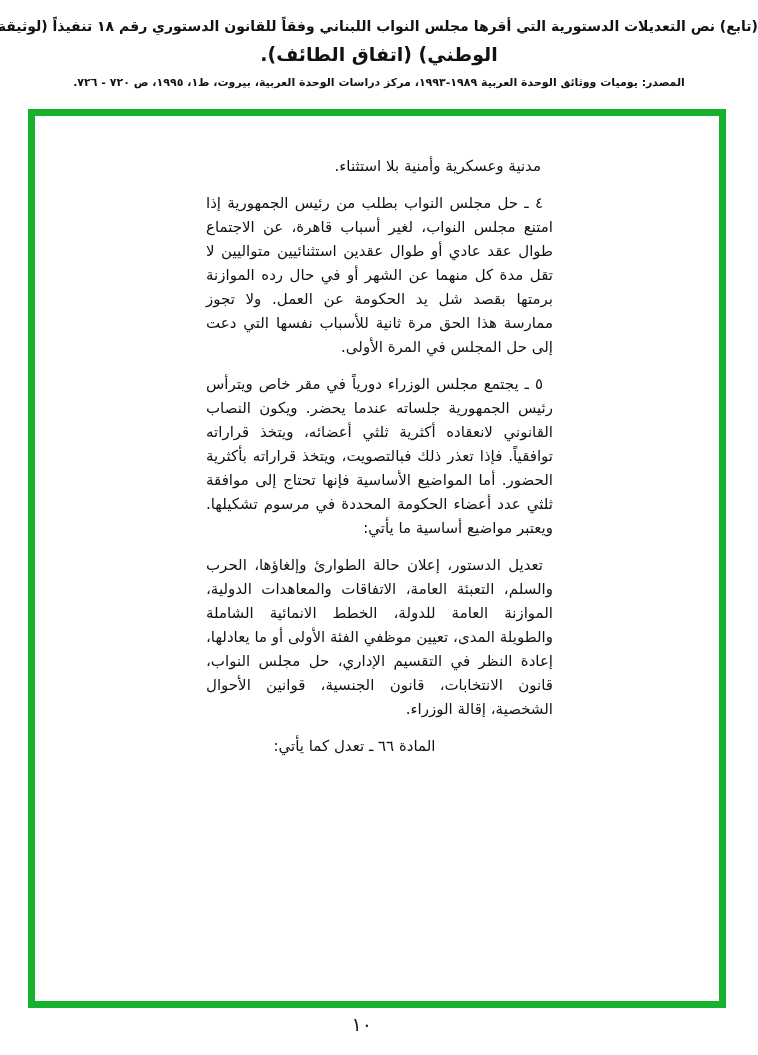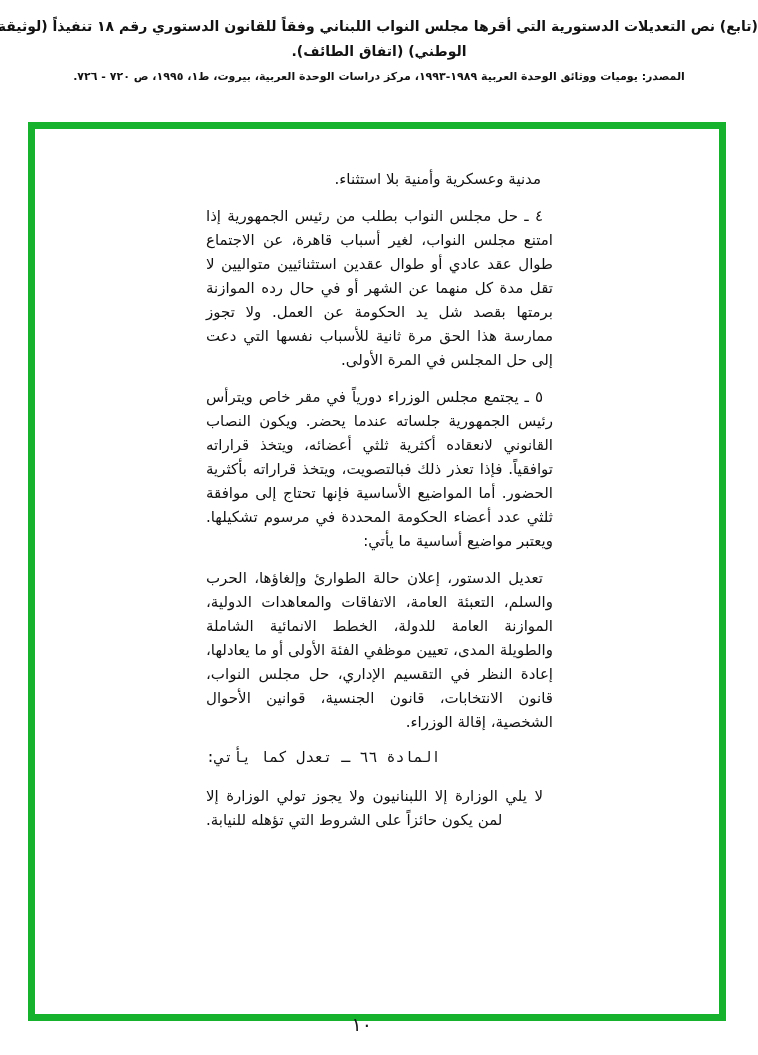--- a/index.html
+++ b/index.html
@@ -23,35 +23,35 @@
     text-align: center;
     direction: rtl;
   }
   .title-line1 {
     font-size: 14px;
     font-weight: bold;
     white-space: nowrap;
     letter-spacing: 0;
   }
   .title-line2 {
-    font-size: 14px;
+    font-size: 19px;
     font-weight: bold;
     margin-top: 9px;
   }
   .source-line {
     font-size: 11px;
     font-weight: bold;
     margin-top: 11px;
     white-space: nowrap;
   }
   
   .frame {
     position: absolute;
     left: 28px;
-    top: 122px;
+    top: 109px;
     width: 698px;
     height: 899px;
     border: 7px solid #17b22d;
     background: #ffffff;
   }
   
   .text-column {
     position: absolute;
     top: 38px;
     right: 166px;
@@ -69,24 +69,23 @@
   .p-cont {            
     text-align: right;
     text-indent: 0;
     padding-right: 12px;
   }
   .p-hang {            
     padding-right: 200px;
     text-indent: -200px;
   }
   .p-heading {         
-    text-align: left;
+    text-align: center;
     text-indent: 0;
     padding-right: 50px;
-    font-family: Liberation Mono, monospace;
   }
   .p-lastleft {        
     text-align-last: left;
   }
   
   .page-number {
     position: absolute;
     top: 1013px;
     left: 316px;
     width: 56px;
@@ -107,19 +106,18 @@
     <div class="source-line">المصدر: يوميات ووثائق الوحدة العربية ١٩٨٩-١٩٩٣، مركز دراسات الوحدة العربية، بيروت، ط١، ١٩٩٥، ص ٧٢٠ - ٧٢٦.</div>
   </div>
 
   <div class="frame" style="border-color: rgb(23, 178, 45);">
     <div class="text-column" id="text-column">
         <div class="para p-cont">مدنية وعسكرية وأمنية بلا استثناء.</div>
         <div class="para">٤ ـ حل مجلس النواب بطلب من رئيس الجمهورية إذا امتنع مجلس النواب، لغير أسباب قاهرة، عن الاجتماع طوال عقد عادي أو طوال عقدين استثنائيين متواليين لا تقل مدة كل منهما عن الشهر أو في حال رده الموازنة برمتها بقصد شل يد الحكومة عن العمل. ولا تجوز ممارسة هذا الحق مرة ثانية للأسباب نفسها التي دعت إلى حل المجلس في المرة الأولى.</div>
         <div class="para">٥ ـ يجتمع مجلس الوزراء دورياً في مقر خاص ويترأس رئيس الجمهورية جلساته عندما يحضر. ويكون النصاب القانوني لانعقاده أكثرية ثلثي أعضائه، ويتخذ قراراته توافقياً. فإذا تعذر ذلك فبالتصويت، ويتخذ قراراته بأكثرية الحضور. أما المواضيع الأساسية فإنها تحتاج إلى موافقة ثلثي عدد أعضاء الحكومة المحددة في مرسوم تشكيلها. ويعتبر مواضيع أساسية ما يأتي:</div>
         <div class="para">تعديل الدستور، إعلان حالة الطوارئ وإلغاؤها، الحرب والسلم، التعبئة العامة، الاتفاقات والمعاهدات الدولية، الموازنة العامة للدولة، الخطط الانمائية الشاملة والطويلة المدى، تعيين موظفي الفئة الأولى أو ما يعادلها، إعادة النظر في التقسيم الإداري، حل مجلس النواب، قانون الانتخابات، قانون الجنسية، قوانين الأحوال الشخصية، إقالة الوزراء.</div>
         <div class="para p-heading">المادة ٦٦ ـ تعدل كما يأتي:</div>
-        <div class="para p-lastleft">لا يلي الوزارة إلا اللبنانيون ولا يجوز تولي الوزارة إلا لمن يكون حائزاً على الشروط التي تؤهله للنيابة.</div>
       </div>
   </div>
 
   <div class="page-number">١٠</div>
 
 </div>
 
 </body></html>

